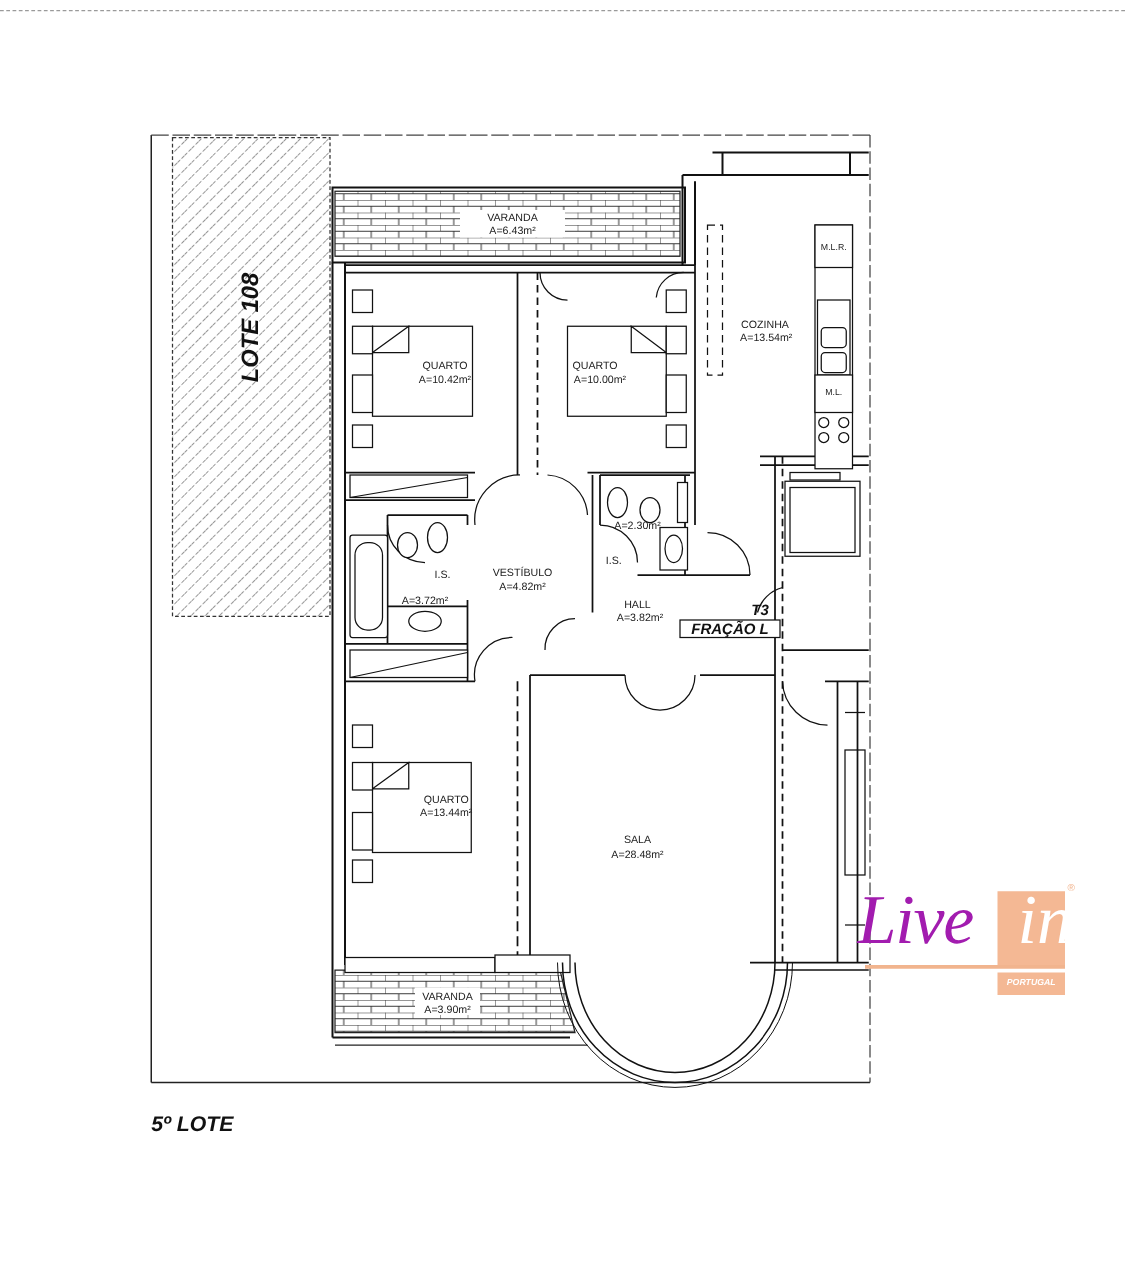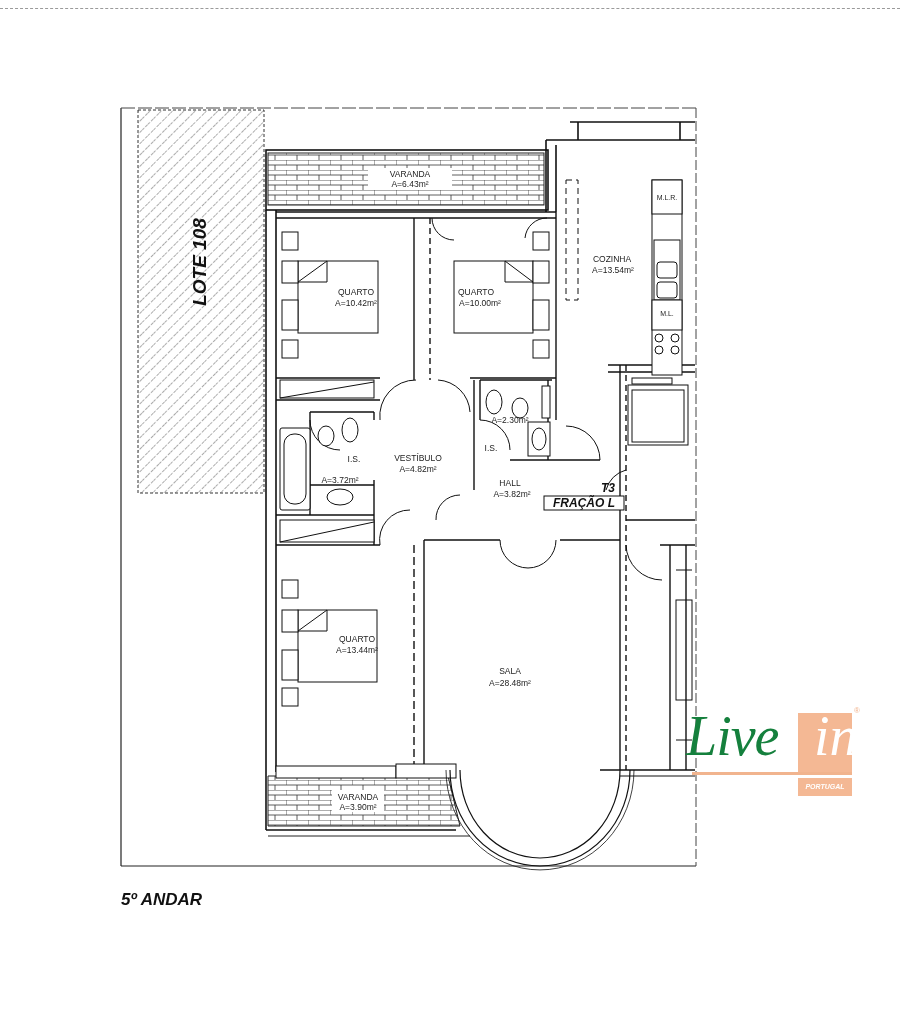--- a/index.html
+++ b/index.html
@@ -5,21 +5,21 @@
   html,body{margin:0;padding:0;background:#ffffff;}
   body{width:900px;height:1022px;position:relative;overflow:hidden;font-family:"Liberation Sans",sans-serif;}
   .top-rule{position:absolute;left:0;top:8px;width:900px;height:1px;border-top:1px dashed #9a9a9a;}
   svg.plan{position:absolute;left:0;top:0;}
   .lbl{font-family:"Liberation Sans",sans-serif;font-size:8.5px;fill:#222;text-anchor:middle;}
   .lbl-sm{font-family:"Liberation Sans",sans-serif;font-size:7px;fill:#222;text-anchor:middle;}
   .lote{font-family:"Liberation Sans",sans-serif;font-size:19px;font-weight:bold;font-style:italic;fill:#111;}
   .frac{font-family:"Liberation Sans",sans-serif;font-size:12px;font-weight:bold;font-style:italic;fill:#111;}
   .floor-label{position:absolute;left:121px;top:890px;font-family:"Liberation Sans",sans-serif;font-weight:bold;font-style:italic;font-size:17px;color:#111;}
   .logo{position:absolute;left:686px;top:702px;width:180px;height:100px;}
-  .logo-live{position:absolute;left:0;top:6px;font-family:"Liberation Serif",serif;font-style:italic;font-size:56px;color:#15803d;letter-spacing:-1px;line-height:1;}
+  .logo-live{position:absolute;left:0;top:6px;font-family:"Liberation Serif",serif;font-style:italic;font-size:56px;color:#a21caf;letter-spacing:-1px;line-height:1;}
   .logo-box{position:absolute;left:112px;top:11px;width:54px;height:60px;background:#f4b894;}
   .logo-in{position:absolute;left:116px;top:6px;font-family:"Liberation Serif",serif;font-style:italic;font-size:56px;color:#ffffff;line-height:1;margin-left:12px;}
   .logo-underline{position:absolute;left:6px;top:70px;width:160px;height:3px;background:#f1b48e;}
   .logo-sub{position:absolute;left:112px;top:76px;width:54px;height:18px;background:#f4b894;color:#fff;font-size:7px;font-style:italic;font-weight:bold;text-align:center;line-height:18px;font-family:"Liberation Sans",sans-serif;}
   .logo-reg{position:absolute;left:168px;top:4px;font-size:8px;color:#f1b48e;font-family:"Liberation Sans",sans-serif;}
 </style>
 </head>
 <body>
 
 <div class="top-rule"></div>
@@ -227,21 +227,21 @@
     <text class="lbl" x="510" y="686">A=28.48m²</text>
   </g>
 
   <g>
     <rect x="544" y="496" width="80" height="14" fill="#fff" stroke="#111" stroke-width="1"></rect>
     <text class="frac" x="608" y="492" text-anchor="middle">T3</text>
     <text class="frac" x="584" y="507" text-anchor="middle">FRAÇÃO L</text>
   </g>
 </svg>
 
-<div class="floor-label">5º ANDAR</div>
+<div class="floor-label">5º LOTE</div>
 
 <div class="logo">
   <div class="logo-box"></div>
   <div class="logo-live">Live</div>
   <div class="logo-in">in</div>
   <div class="logo-underline"></div>
   <div class="logo-sub">PORTUGAL</div>
   <div class="logo-reg">®</div>
 </div>
 

